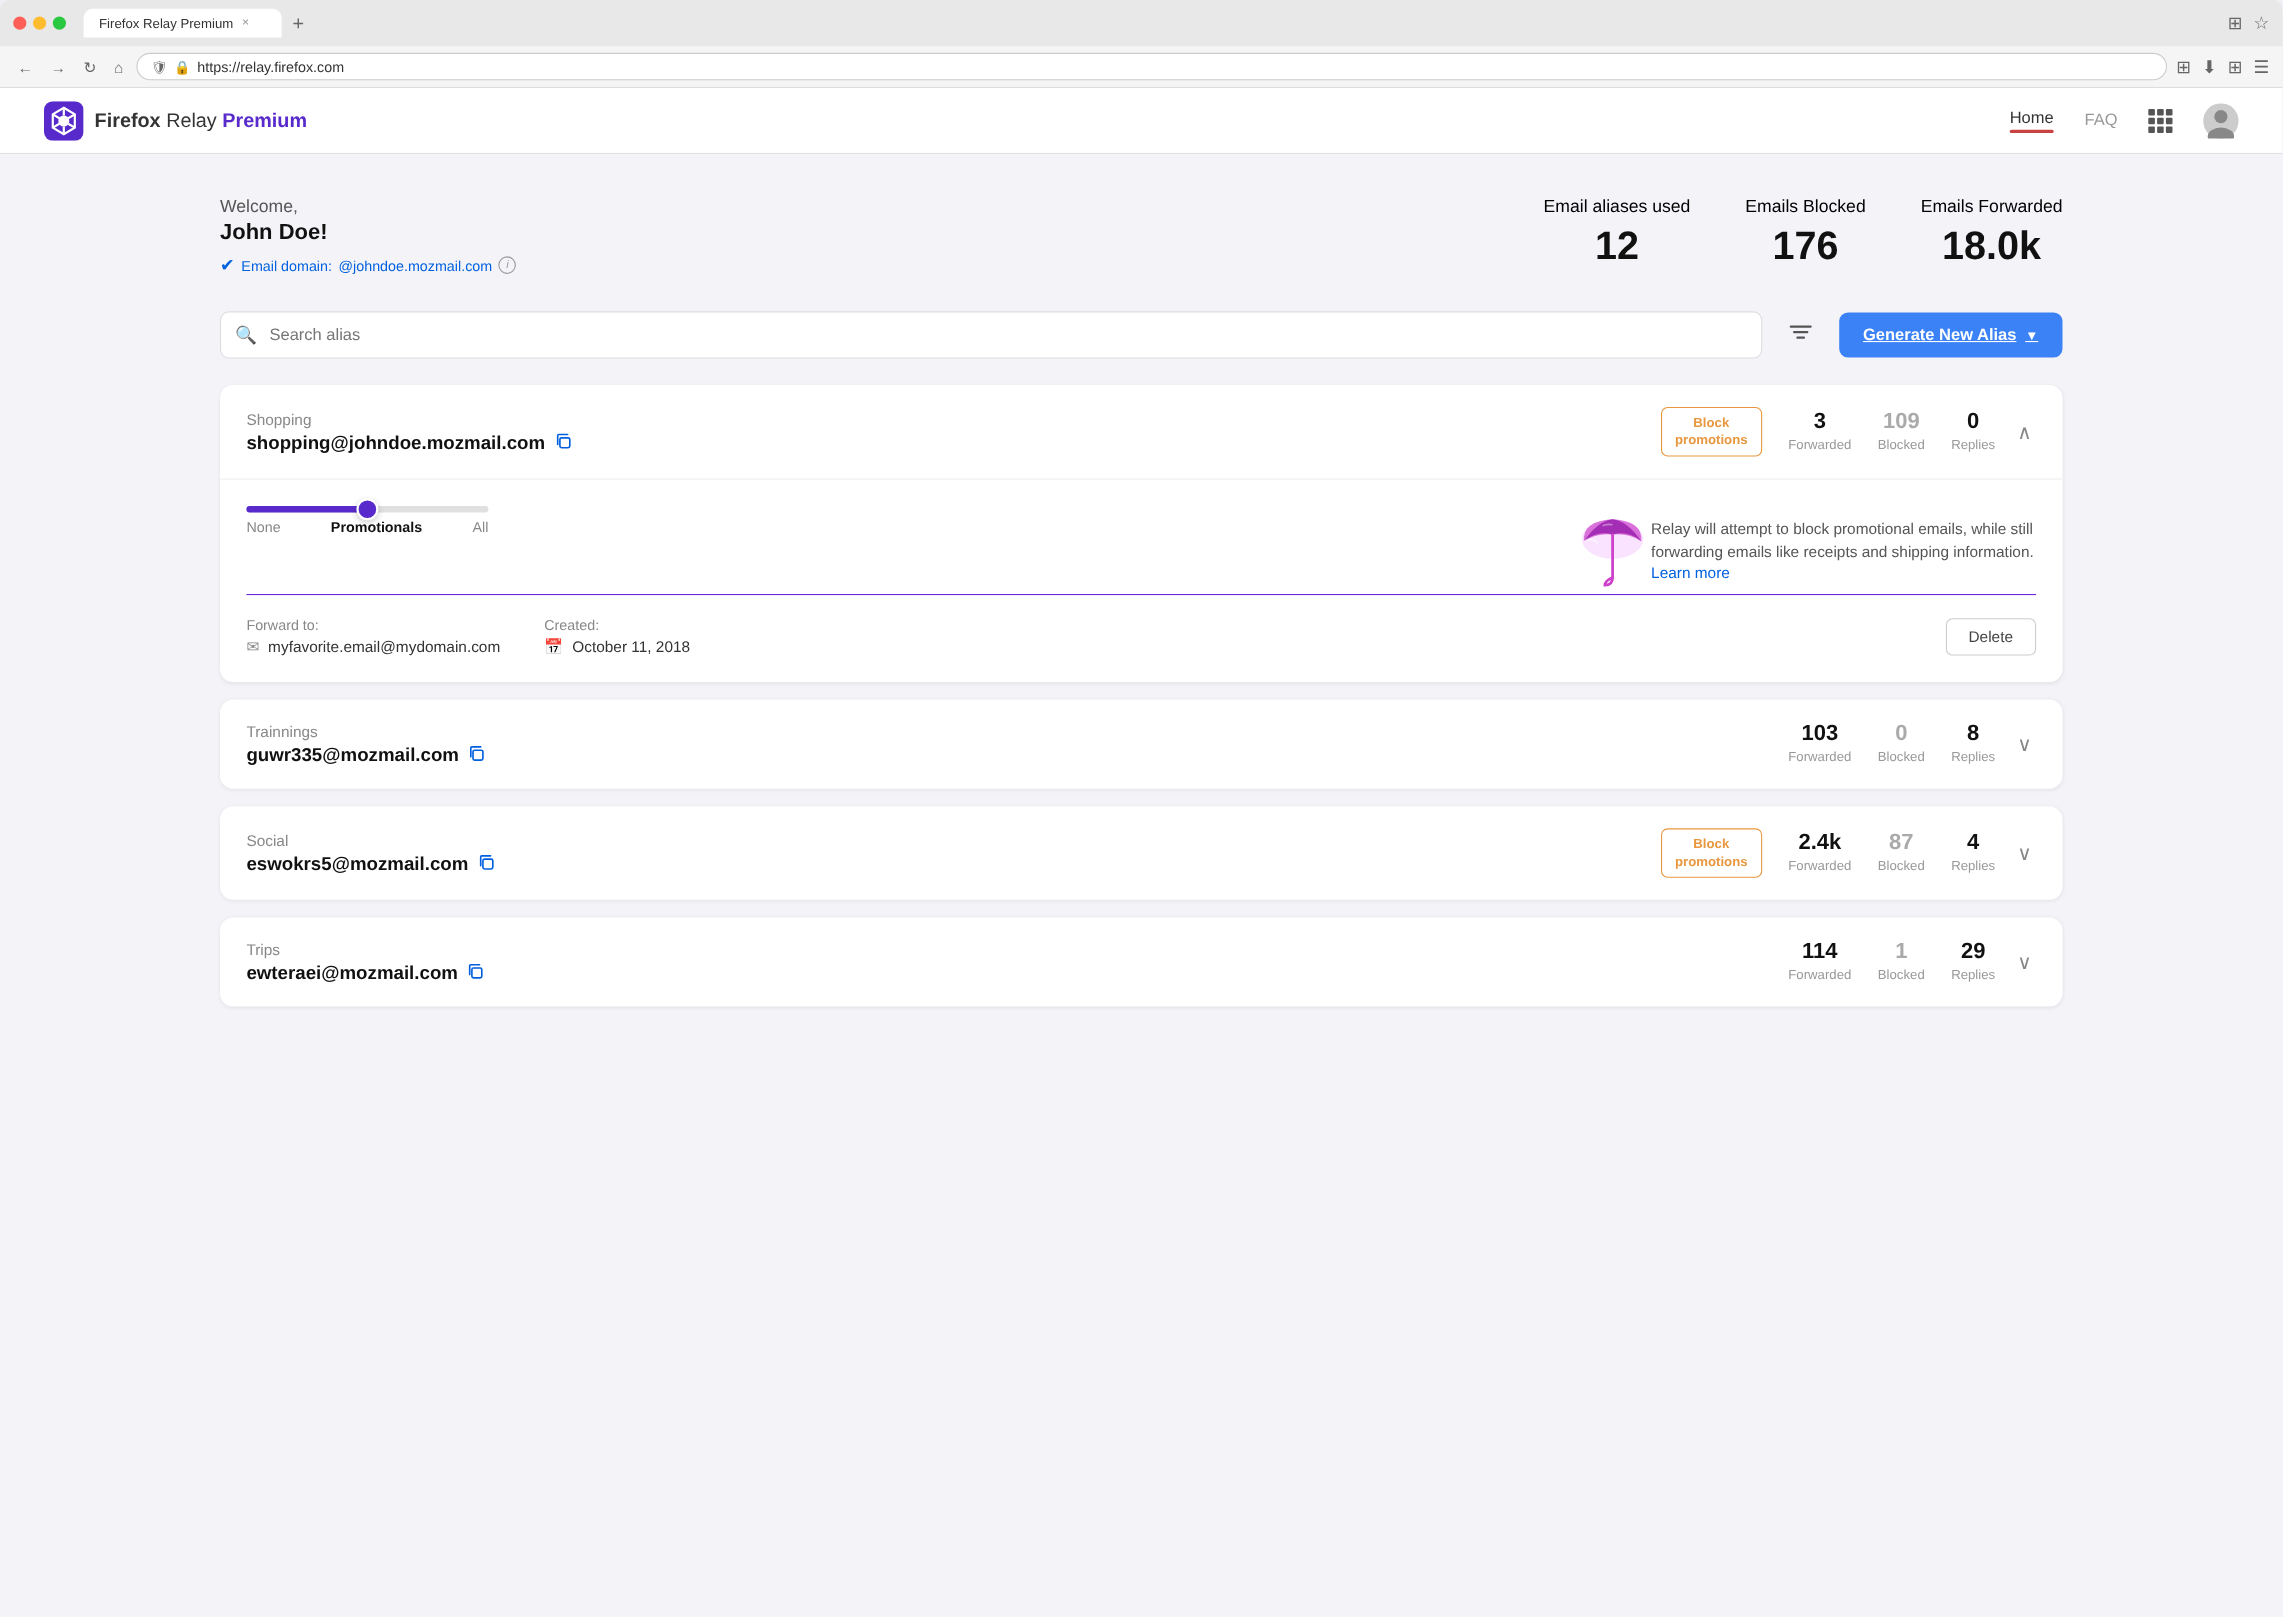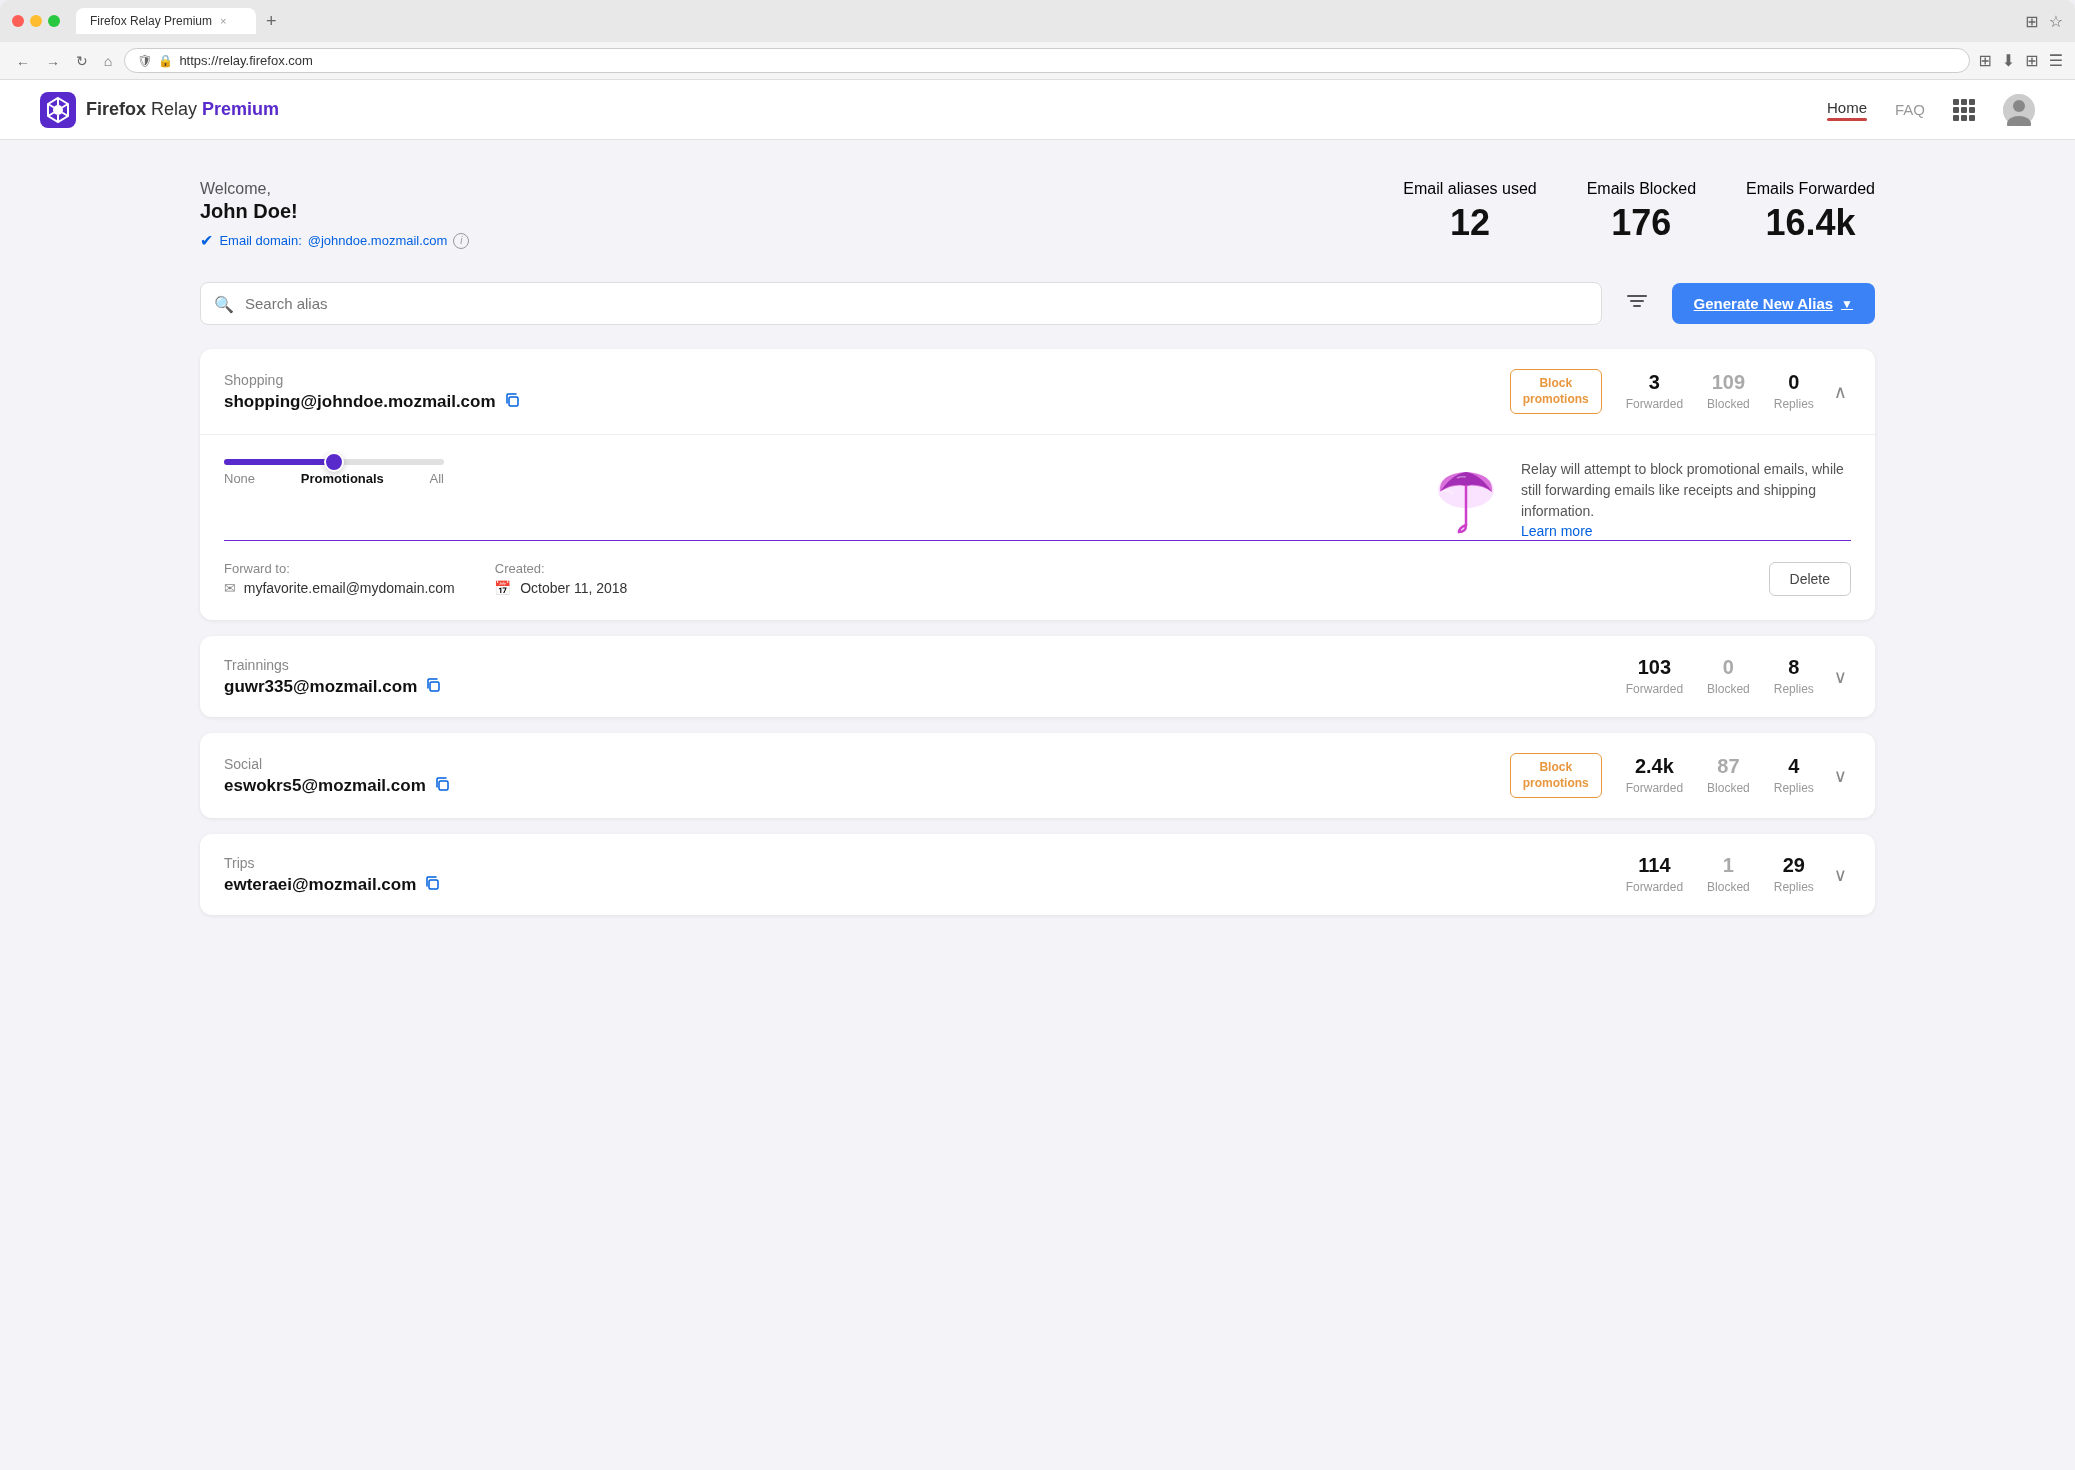--- a/index.html
+++ b/index.html
@@ -432,21 +432,20 @@
       color: #111;
     }
     .slider-wrapper {
       display: flex;
       flex-direction: column;
     }
 
     .promo-info {
       display: flex;
       align-items: center;
-      gap: 20px;
       margin-left: auto;
       max-width: 420px;
     }
     .umbrella-svg {
       flex-shrink: 0;
     }
     .promo-text {
       font-size: 14px;
       color: #555;
       line-height: 1.5;
@@ -610,21 +609,21 @@
         <div class="stat-block">
           <div class="stat-label">Email aliases used</div>
           <div class="stat-value">12</div>
         </div>
         <div class="stat-block">
           <div class="stat-label">Emails Blocked</div>
           <div class="stat-value">176</div>
         </div>
         <div class="stat-block">
           <div class="stat-label">Emails Forwarded</div>
-          <div class="stat-value">16.4k</div>
+          <div class="stat-value">18.0k</div>
         </div>
       </div>
     </div>
 
     <div class="toolbar-row">
       <div class="search-input-wrap">
         <span class="search-icon-wrap">🔍</span>
         <input class="search-input" type="text" placeholder="Search alias" style="">
       </div>
       <button class="filter-btn">

